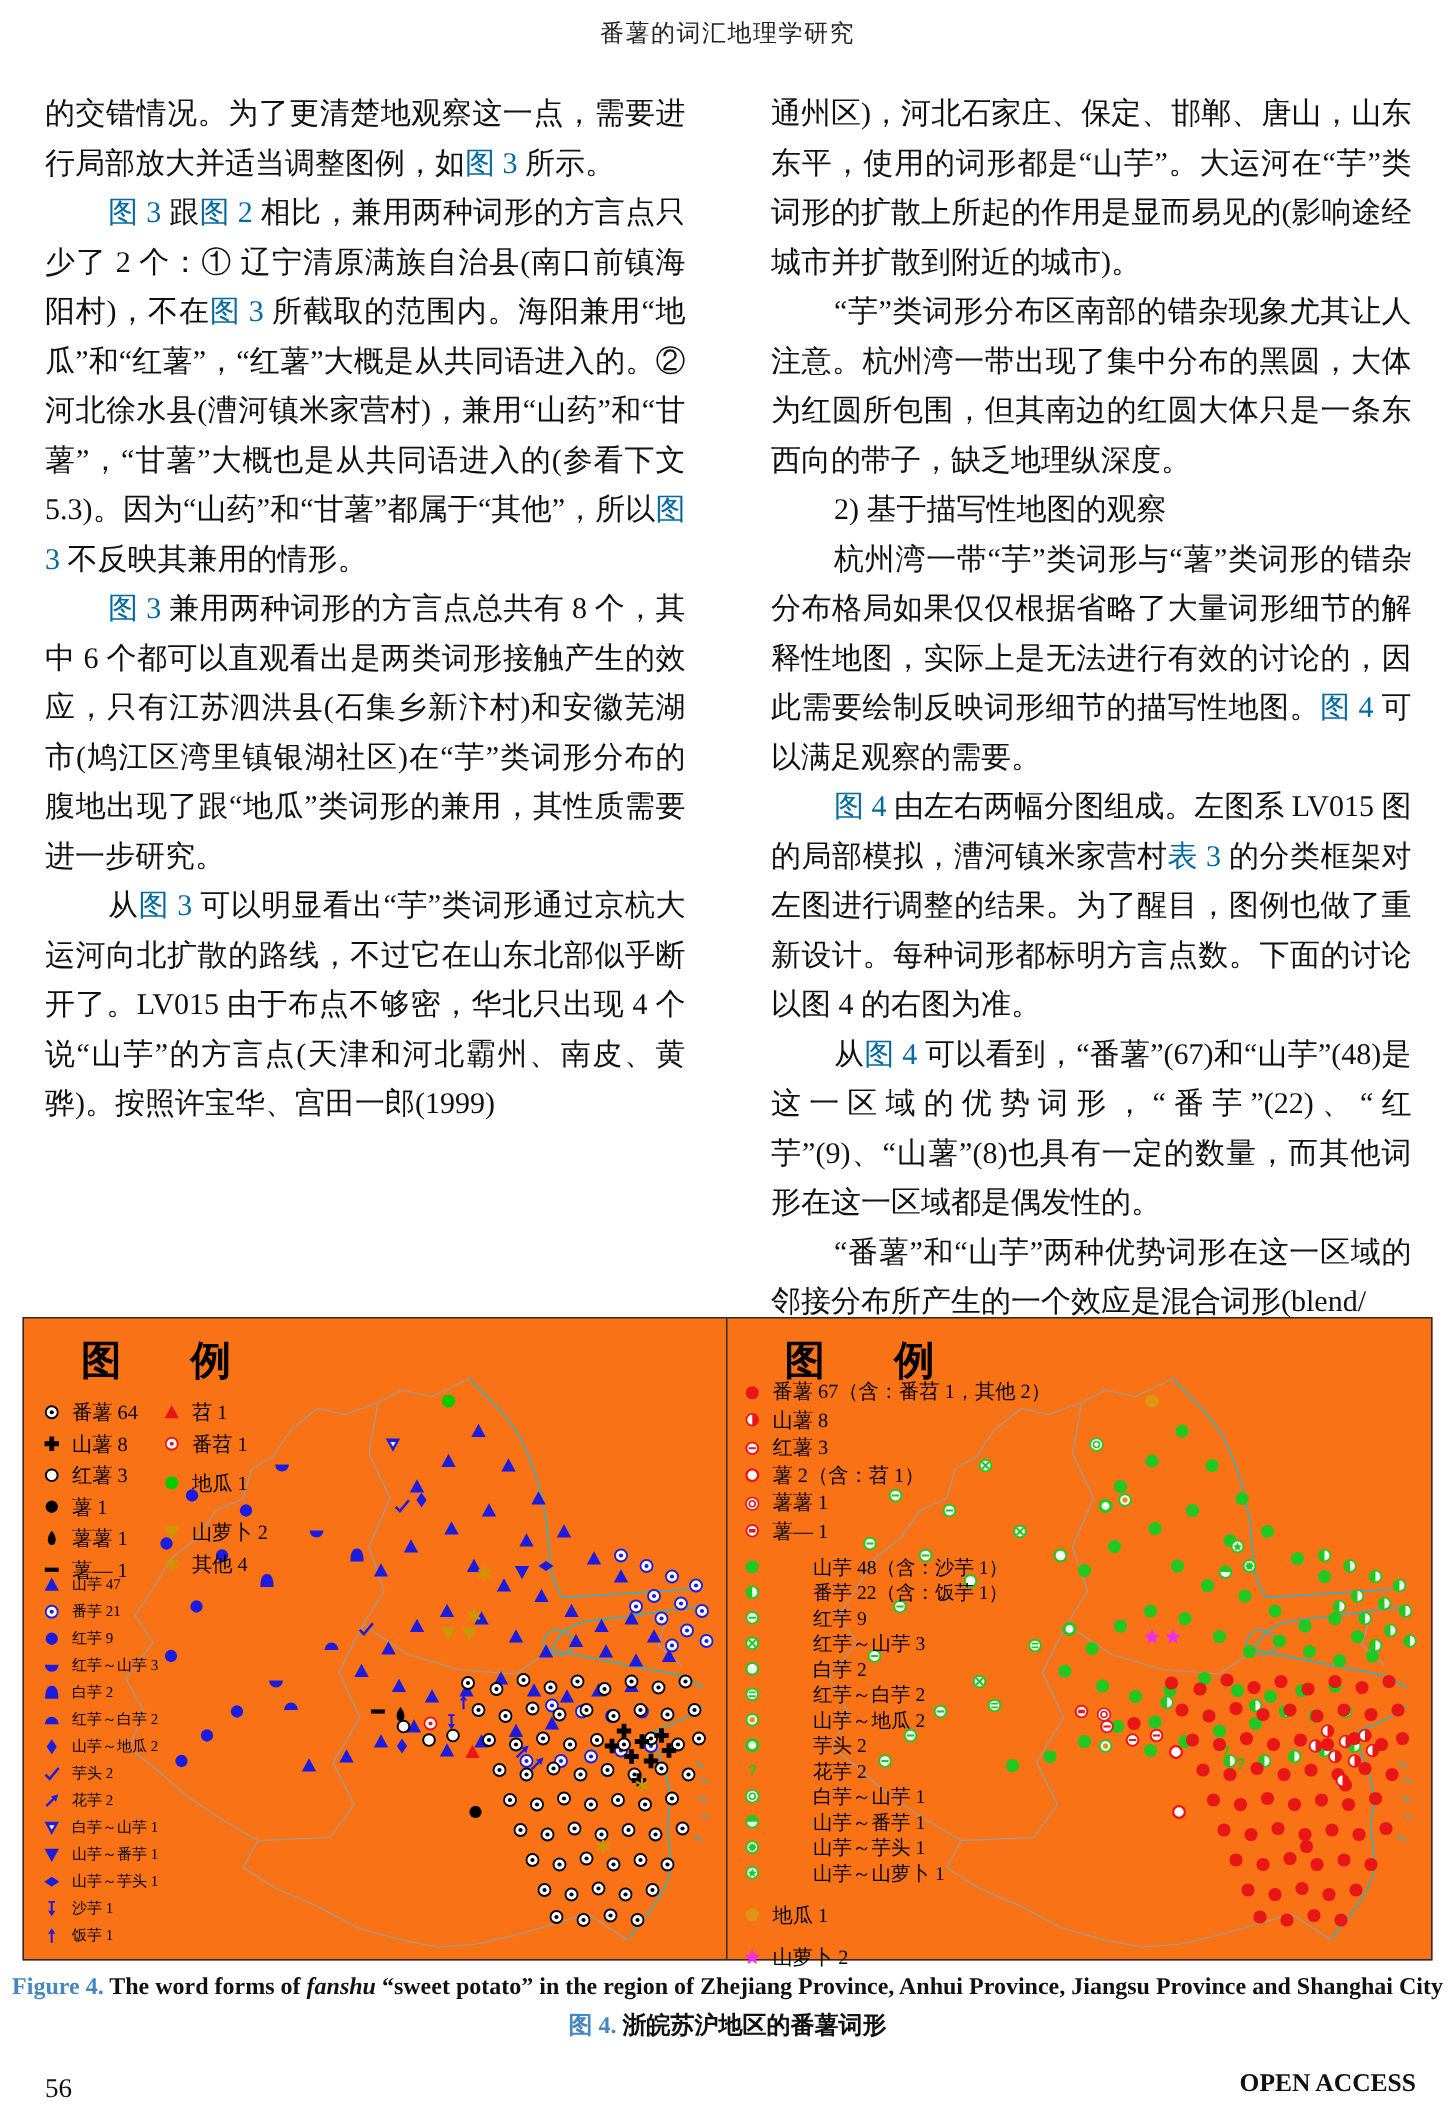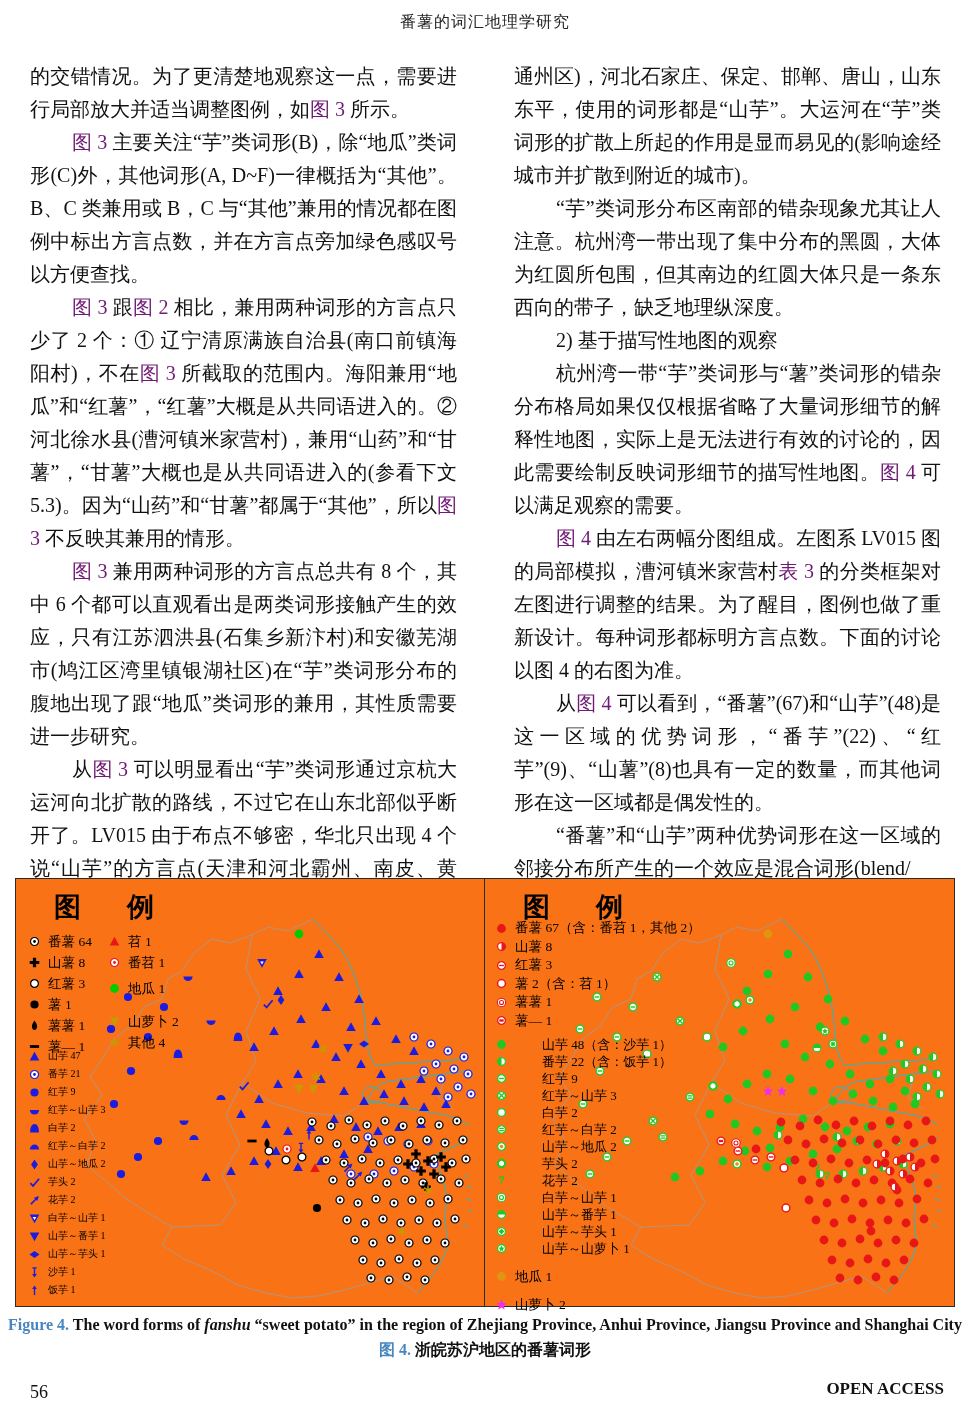--- a/index.html
+++ b/index.html
@@ -6,21 +6,21 @@
   #page{position:relative;width:970px;height:1412px;background:#ffffff;margin:0 auto;
         font-family:"Liberation Serif","DejaVu Serif",serif;color:#111;overflow:hidden;}
   .hdr{position:absolute;top:12px;left:0;width:100%;text-align:center;
        font-size:16px;letter-spacing:1px;color:#222;}
   .col{position:absolute;top:60px;width:427px;height:818px;overflow:hidden;
        font-size:20px;line-height:33px;text-align:justify;}
   #col-left{left:30px;}
   #col-right{left:514px;}
   .para{margin:0;text-indent:2.1em;}
   .para.noindent{text-indent:0;}
-  .ref{color:#701a75;cursor:pointer;}
+  .ref{color:#0369a1;cursor:pointer;}
   .it{font-style:italic;}
   
   .figure-box{position:absolute;left:15px;top:878px;width:938px;height:427px;
               border:1.5px solid #2b2b2b;background:#f97316;}
   .panel{position:absolute;top:0;width:468px;height:427px;}
   .panel.left{left:0;}
   .panel.right{left:468px;border-left:1.5px solid #2b2b2b;}
   .map{position:absolute;left:0;top:0;width:100%;height:100%;}
   .legend{position:absolute;left:0;top:0;z-index:3;}
   .legend-title{position:absolute;left:38px;top:10px;font-weight:bold;font-size:27px;
@@ -50,21 +50,20 @@
   .openaccess{position:absolute;right:26px;top:1379px;font-size:17px;font-weight:bold;}
 </style>
 </head>
 <body>
 
 <div id="page">
   <div class="hdr">番薯的词汇地理学研究</div>
 
   <div class="col" id="col-left">
       <p class="para noindent"><span>的交错情况。为了更清楚地观察这一点，需要进行局部放大并适当调整图例，如</span><span class="ref">图 3</span><span> 所示。</span></p>
-      <p class="para"><span class="ref">图 3</span><span> 主要关注“芋”类词形(B)，除“地瓜”类词形(C)外，其他词形(A, D~F)一律概括为“其他”。B、C 类兼用或 B，C 与“其他”兼用的情况都在图例中标出方言点数，并在方言点旁加绿色感叹号以方便查找。</span></p>
       <p class="para"><span class="ref">图 3</span><span> 跟</span><span class="ref">图 2</span><span> 相比，兼用两种词形的方言点只少了 2 个：① 辽宁清原满族自治县(南口前镇海阳村)，不在</span><span class="ref">图 3</span><span> 所截取的范围内。海阳兼用“地瓜”和“红薯”，“红薯”大概是从共同语进入的。② 河北徐水县(漕河镇米家营村)，兼用“山药”和“甘薯”，“甘薯”大概也是从共同语进入的(参看下文 5.3)。因为“山药”和“甘薯”都属于“其他”，所以</span><span class="ref">图 3</span><span> 不反映其兼用的情形。</span></p>
       <p class="para"><span class="ref">图 3</span><span> 兼用两种词形的方言点总共有 8 个，其中 6 个都可以直观看出是两类词形接触产生的效应，只有江苏泗洪县(石集乡新汴村)和安徽芜湖市(鸠江区湾里镇银湖社区)在“芋”类词形分布的腹地出现了跟“地瓜”类词形的兼用，其性质需要进一步研究。</span></p>
       <p class="para"><span>从</span><span class="ref">图 3</span><span> 可以明显看出“芋”类词形通过京杭大运河向北扩散的路线，不过它在山东北部似乎断开了。LV015 由于布点不够密，华北只出现 4 个说“山芋”的方言点(天津和河北霸州、南皮、黄骅)。按照许宝华、宫田一郎(1999)</span></p>
     </div>
   <div class="col" id="col-right">
       <p class="para noindent"><span>通州区)，河北石家庄、保定、邯郸、唐山，山东东平，使用的词形都是“山芋”。大运河在“芋”类词形的扩散上所起的作用是显而易见的(影响途经城市并扩散到附近的城市)。</span></p>
       <p class="para"><span>“芋”类词形分布区南部的错杂现象尤其让人注意。杭州湾一带出现了集中分布的黑圆，大体为红圆所包围，但其南边的红圆大体只是一条东西向的带子，缺乏地理纵深度。</span></p>
       <p class="para"><span>2) 基于描写性地图的观察</span></p>
       <p class="para"><span>杭州湾一带“芋”类词形与“薯”类词形的错杂分布格局如果仅仅根据省略了大量词形细节的解释性地图，实际上是无法进行有效的讨论的，因此需要绘制反映词形细节的描写性地图。</span><span class="ref">图 4</span><span> 可以满足观察的需要。</span></p>
       <p class="para"><span class="ref">图 4</span><span> 由左右两幅分图组成。左图系 LV015 图的局部模拟，漕河镇米家营村</span><span class="ref">表 3</span><span> 的分类框架对左图进行调整的结果。为了醒目，图例也做了重新设计。每种词形都标明方言点数。下面的讨论以图 4 的右图为准。</span></p>

